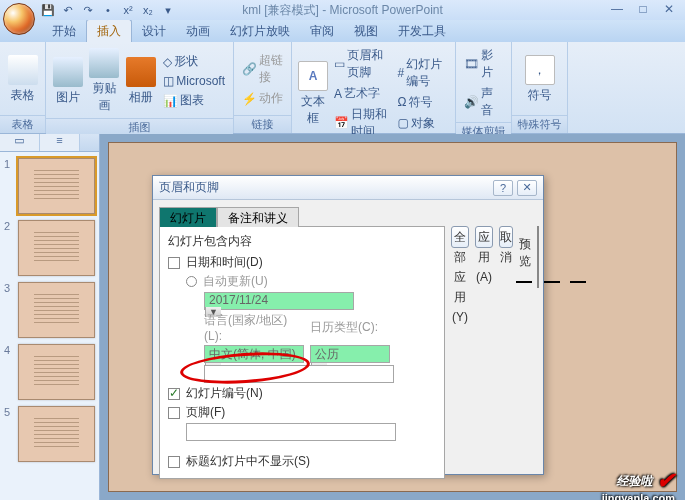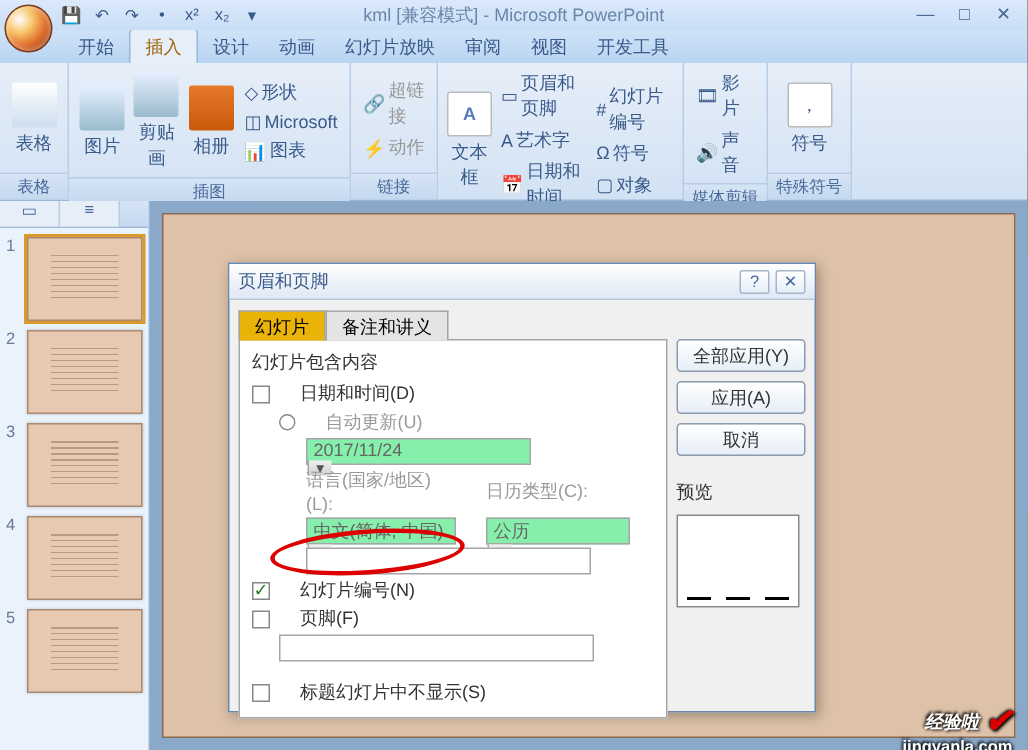--- a/index.html
+++ b/index.html
@@ -53,38 +53,38 @@
 
   
   .dialog { position:absolute; left:152px; top:175px; width:392px; height:300px; background:#f0f0f0; border:1px solid #6a86aa; box-shadow:2px 2px 8px rgba(0,0,0,.3); }
   .dlg-title { height:24px; background:linear-gradient(#fff,#dfe8f4); border-bottom:1px solid #b6c6da; display:flex; align-items:center; justify-content:space-between; padding:0 6px; color:#3a5a8a; }
   .dlg-title .tctrl { display:flex; gap:4px; }
   .dlg-title .tctrl span { width:20px; height:16px; border:1px solid #a6b6ca; border-radius:2px; display:inline-flex; align-items:center; justify-content:center; background:linear-gradient(#fff,#e6eef8); color:#4a6a9a; font-size:11px; }
   .dlg-body { display:flex; height:calc(100% - 24px); padding:6px; gap:6px; }
   .dlg-left { flex:1; display:flex; flex-direction:column; }
   .dlg-tabs { display:flex; height:20px; }
   .dlg-tab { padding:2px 10px; border:1px solid #a6a6a6; border-bottom:none; background:#f0f0f0; position:relative; top:1px; }
-  .dlg-tab.active { background:#eab308; z-index:2; }
+  .dlg-tab.active { background:#0f766e; z-index:2; }
   .dlg-tab.inactive { background:#e4e4e4; }
   .dlg-panel { flex:1; background:#fff; border:1px solid #a6a6a6; padding:6px 8px; color:#333; }
   .dlg-panel .hd { margin-bottom:4px; }
-  .row { display:flex; align-items:center; gap:20px; margin:2px 0; }
+  .row { display:flex; align-items:center; gap:6px; margin:2px 0; }
   .indent { margin-left:18px; }
   .indent2 { margin-left:36px; }
   .chk { width:12px; height:12px; border:1px solid #888; display:inline-block; background:#fff; position:relative; }
   .chk.checked::after { content:"✓"; position:absolute; left:0; top:-3px; color:#2a7a2a; font-size:12px; }
   .radio { width:11px; height:11px; border:1px solid #888; border-radius:50%; display:inline-block; background:#fff; position:relative; }
   .radio.checked::after { content:""; position:absolute; left:2px; top:2px; width:5px; height:5px; border-radius:50%; background:#444; }
   .combo { display:flex; align-items:flex-start; border:1px solid #a6a6a6; background:#86efac; height:18px;flex-direction:column; }
   .combo .cv { flex:1; padding:0 4px; color:#666; }
   .combo .dd { width:16px; background:linear-gradient(#f0f0f0,#d0d0d0); border-left:1px solid #a6a6a6; display:flex; align-items:center; justify-content:center; color:#555; font-size:9px; }
   .txt { border:1px solid #a6a6a6; background:#fff; height:18px; }
   .disabled { color:#999; }
 
-  .dlg-right { width:86px; display:flex; flex-direction:column; gap:6px; padding-top:20px; }
+  .dlg-right { width:86px; display:flex; flex-direction:row; gap:6px; padding-top:20px; }
   .btn { height:22px; border:1px solid #8a9ab0; border-radius:3px; background:linear-gradient(#fff,#e6eef8); text-align:center; line-height:20px; color:#333; }
   .preview-label { color:#333; margin-top:10px; }
   .preview-box { width:82px; height:62px; border:1px solid #888; background:#fff; position:relative; }
   .preview-box .ln { position:absolute; background:#000; height:2px; }
 
   .red-oval { position:absolute; border:3px solid #d00; border-radius:50%; width:130px; height:30px; left:180px; top:353px; pointer-events:none; transform:rotate(-4deg); }
 
   .watermark { position:absolute; right:10px; bottom:6px; display:flex; align-items:center; gap:4px; font-weight:bold; color:#fff; text-shadow:1px 1px 2px #000,-1px -1px 2px #000; font-size:18px; font-style:italic; }
   .watermark .chk-mark { color:#d00; font-size:22px; }
   .watermark .sub { font-size:11px; font-style:normal; position:absolute; right:0; bottom:-10px; }
@@ -323,21 +323,21 @@
           </div>
           <div class="row indent2 disabled">
             <span style="width:100px">语言(国家/地区)(L):</span>
             <span style="width:80px">日历类型(C):</span>
           </div>
           <div class="row indent2">
             <div class="combo" style="width:100px">
                 <div class="cv">中文(简体, 中国)</div>
                 <div class="dd">▼</div>
               </div>
-            <div class="combo" style="width:96px">
+            <div class="combo" style="width:80px">
                 <div class="cv">公历</div>
                 <div class="dd">▼</div>
               </div>
           </div>
           <div class="row indent2">
               <div class="txt" style="width:190px"></div>
             </div>
           <div class="row">
               <span class="chk checked"></span>
               <span>幻灯片编号(N)</span>

